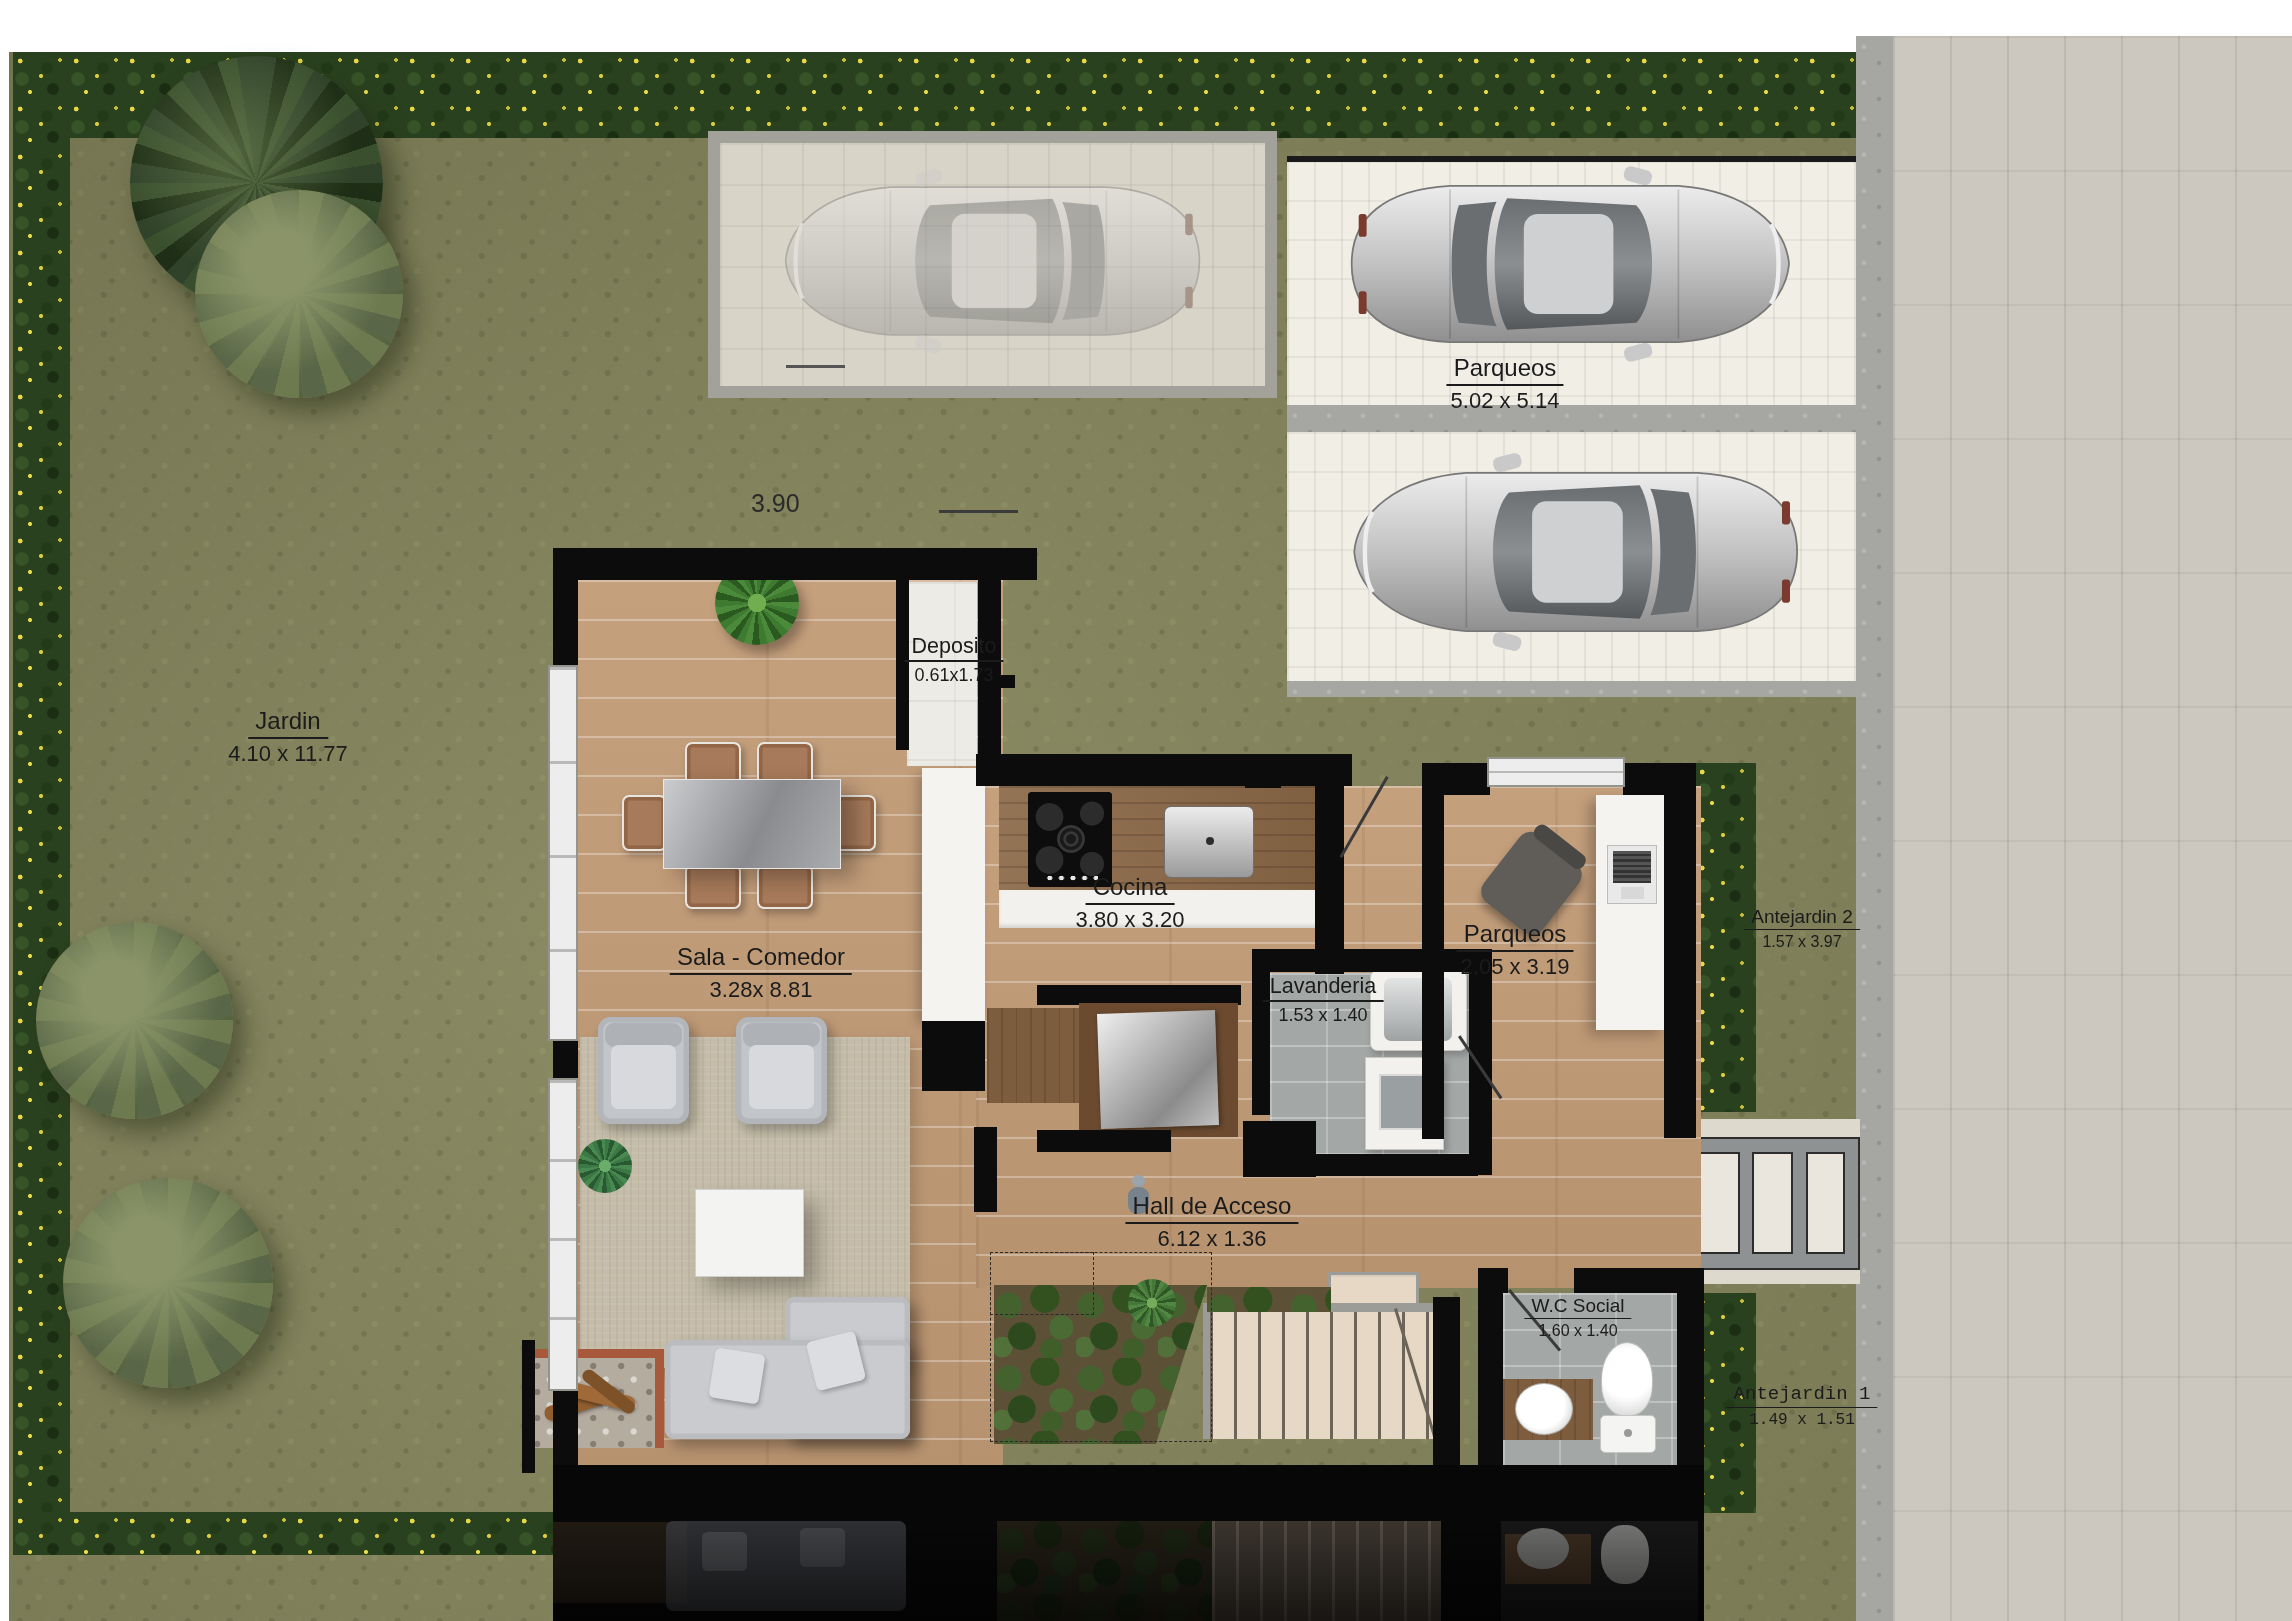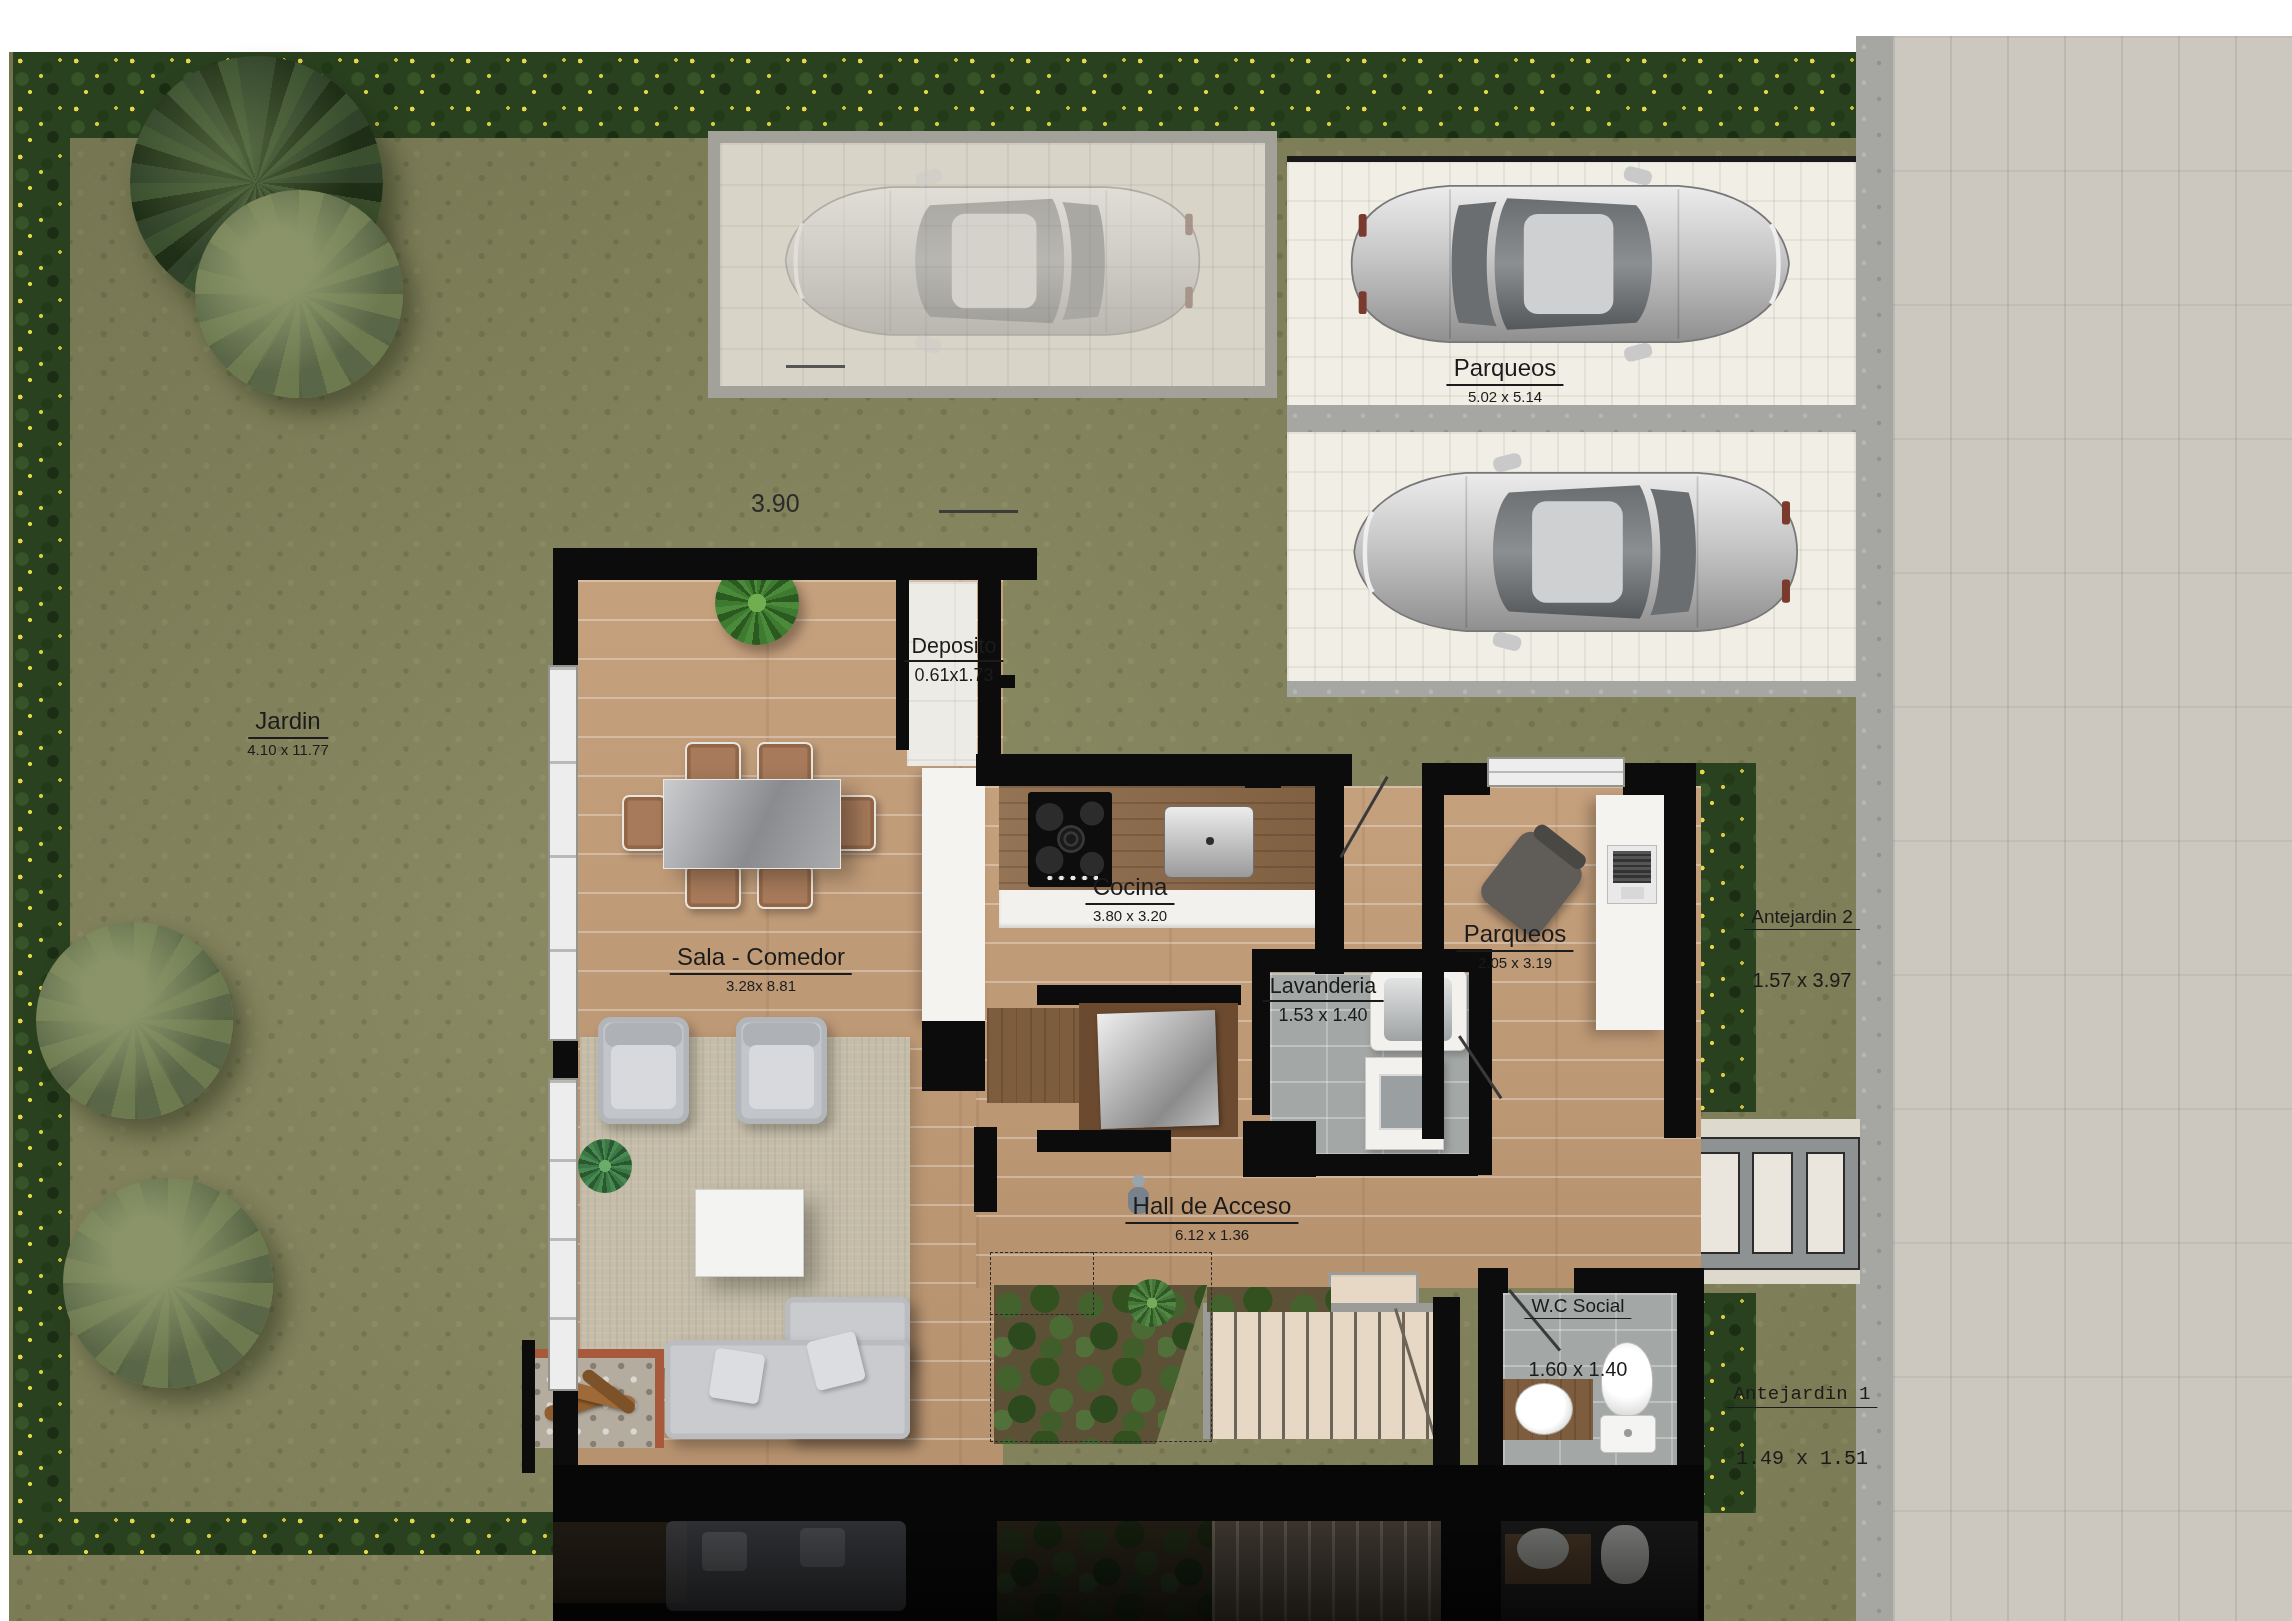--- a/index.html
+++ b/index.html
@@ -87,23 +87,23 @@
   .coffee-table{background:#f3f3f2;box-shadow:12.5px 12.5px 21.5px rgba(0,0,0,.3);border:0.9px solid #cfcfcd;}
   .plant{border-radius:50%;
     background:radial-gradient(circle at 50% 50%, #70ae4f 0 15%, rgba(0,0,0,0) 16%),
       repeating-conic-gradient(#3e7a2f 0 11deg, #2b5a20 11deg 22deg, #4a8a3a 22deg 33deg);
     filter:drop-shadow(6.3px 8px 5.4px rgba(0,0,0,.3));}
   .officechair{background:#605d59;border-radius:14.3px;box-shadow:3.6px 5.4px 9px rgba(0,0,0,.35);}
   .whitegoods{background:#f2f1ee;border:1.8px solid #c9c8c4;box-sizing:border-box;box-shadow:2.7px 3.6px 7.2px rgba(0,0,0,.22);}
   .window{background:#ecedec;border:2.7px solid #94948f;box-sizing:border-box;}
   .label{position:absolute;z-index:8;text-align:center;color:#1b1b1b;transform:translateX(-50%);white-space:nowrap;}
   .label .name{display:inline-block;font-size:24px;line-height:1.12;padding:0 7.2px 1.8px;border-bottom:2.2px solid #1b1b1b;}
-  .label .dims{font-size:15px;padding-top:2.7px;}
+  .label .dims{font-size:22px;padding-top:2.7px;}
   .label.sm .name{font-size:19px;border-bottom-width:1.8px;}
-  .label.sm .dims{font-size:20px;margin-top:36px;}
+  .label.sm .dims{font-size:16px;}
   .label.md .name{font-size:21.5px;}
   .label.md .dims{font-size:18px;}
   .tree{border-radius:50%;}
   .tree.pine{background:
       radial-gradient(circle at 42% 38%, rgba(120,140,90,.55), rgba(0,0,0,0) 55%),
       repeating-conic-gradient(#30432a 0 9deg, #1f2f17 9deg 18deg, #3a4f2e 18deg 27deg);
       box-shadow:14.3px 16px 27px rgba(30,40,18,.5);}
   .tree.round{background:
       radial-gradient(circle at 40% 35%, #8a9468 0 18%, rgba(0,0,0,0) 60%),
       repeating-conic-gradient(#6d7a50 0 14deg, #596748 14deg 28deg, #77856018 28deg 30deg),

